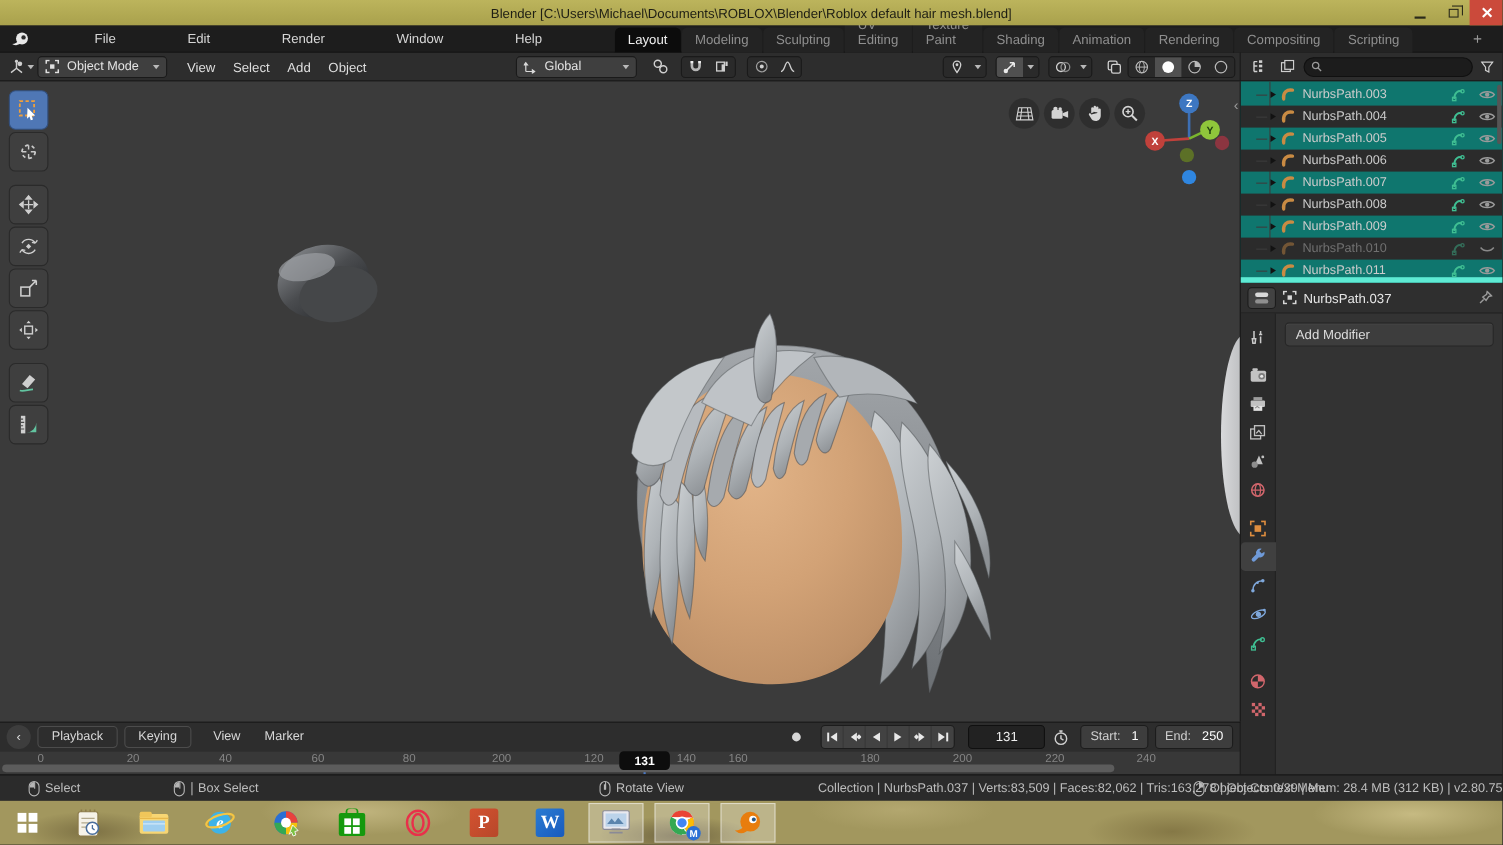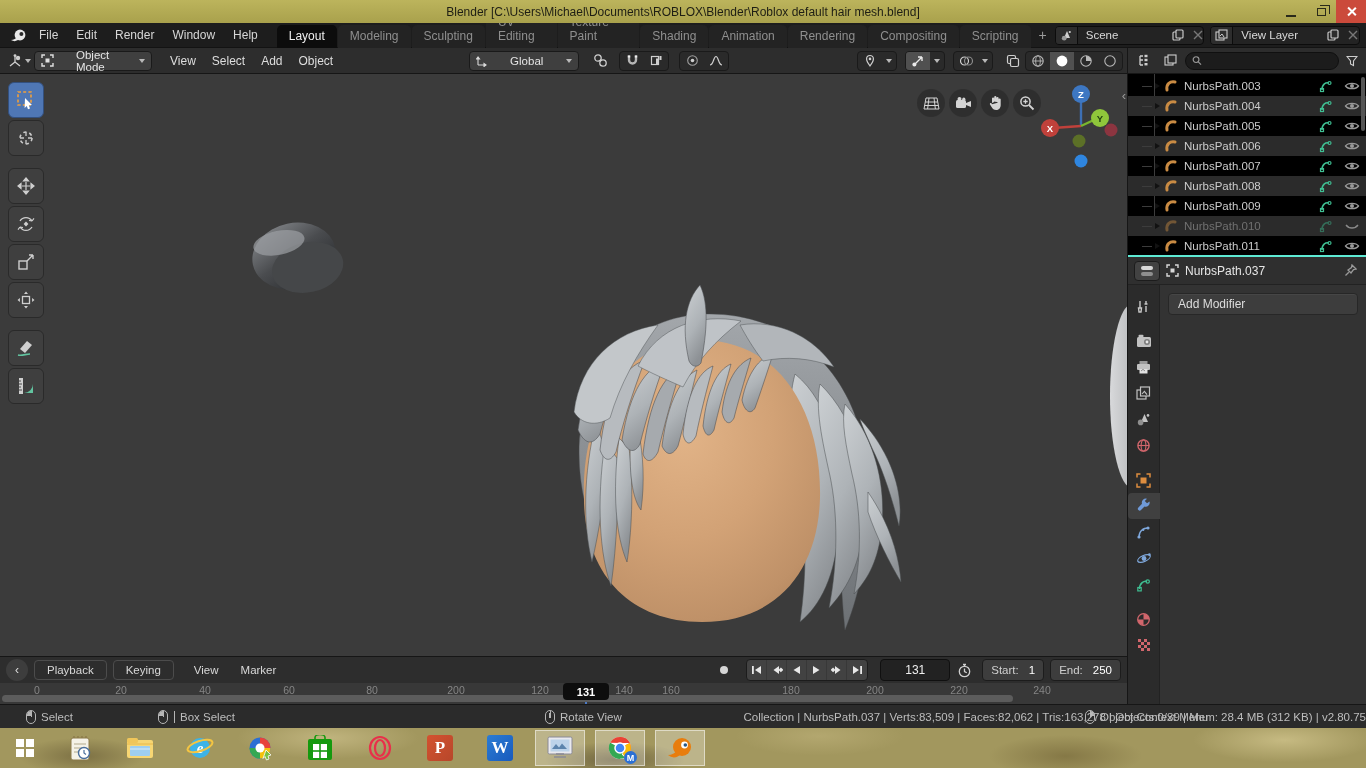--- a/index.html
+++ b/index.html
@@ -13,37 +13,37 @@
   .winbtn { width:30px; height:100%; display:flex; align-items:center; justify-content:center; }
   .glyph-min { width:10px; height:2px; background:#2a2a1a; margin-top:8px; }
   .glyph-max { width:9px; height:8px; border:1.5px solid #2a2a1a; position:relative; }
   .glyph-max:before { content:""; position:absolute; left:2px; top:-4px; width:9px; height:8px; border:1.5px solid #2a2a1a; border-bottom:none; border-left:none; }
   .winbtn.close { background:#cb4a3b; }
   .glyph-x { position:relative; width:11px; height:11px; }
   .glyph-x:before,.glyph-x:after { content:""; position:absolute; left:5px; top:0; width:1.6px; height:11px; background:#fff; }
   .glyph-x:before{ transform:rotate(45deg);} .glyph-x:after{ transform:rotate(-45deg);}
 
   
-  .topbar { height:25px; background:#1d1d1d; display:flex; align-items:center; padding-left:6px; border-bottom:1px solid #131313; }
+  .topbar { height:25px; background:#1d1d1d; display:flex; align-items:center; padding-left:6px; border-bottom:1px solid #131313;gap:47px; }
   .menu-item { color:#d6d6d6; font-size:12px; padding:0 9px; line-height:24px; }
   .ws-tabs { display:flex; margin-left:10px; height:25px; align-items:flex-end; gap:1px; }
   .ws-tab { font-size:12px; color:#8f8f8f; background:#232323; padding:4px 12px 5px; border-radius:5px 5px 0 0; }
   .ws-tab.active { background:#0c0c0c; color:#f0f0f0; }
   .ws-plus { color:#9a9a9a; font-size:14px; padding:0 8px; }
   .id-widget { display:flex; align-items:center; height:19px; background:#232323; border:1px solid #0c0c0c; border-radius:4px; margin-right:6px; overflow:hidden; }
   .id-widget .lead { width:22px; height:100%; background:#2d2d2d; border-right:1px solid #0c0c0c; }
   .id-widget .lbl { color:#d9d9d9; font-size:11.5px; padding:0 8px; min-width:90px; }
   .id-widget .mini { width:20px; color:#bdbdbd; }
   .id-widget .mini.dim { color:#6d6d6d; }
   .spacer { flex:1; }
 
   
   .strip { height:26px; display:flex; border-bottom:1px solid #161616; }
   .tool-header { width:1128px; background:#2d2d2d; display:flex; align-items:center; padding:0 4px; border-right:1px solid #161616; }
-  .hdr-btn { height:20px; background:#3f3f3f; border:1px solid #1a1a1a; border-radius:4px; display:inline-flex; align-items:center; padding:0 6px; gap:22px; color:#e4e4e4; font-size:11.5px; }
+  .hdr-btn { height:20px; background:#3f3f3f; border:1px solid #1a1a1a; border-radius:4px; display:inline-flex; align-items:center; padding:0 6px; gap:7px; color:#e4e4e4; font-size:11.5px; }
   .hdr-menu { color:#dedede; font-size:12px; padding:0 8px; line-height:24px; }
   .caret { width:0; height:0; border-left:3.5px solid transparent; border-right:3.5px solid transparent; border-top:4px solid #b9b9b9; }
   .seg-group { display:flex; background:#2a2a2a; border:1px solid #1a1a1a; border-radius:4px; height:20px; overflow:hidden; }
   .seg { width:24px; display:flex; align-items:center; justify-content:center; }
   .seg.on { background:#505050; }
   .outliner-header { width:238px; background:#2d2d2d; display:flex; align-items:center; padding:0 5px; gap:4px; }
   .search-box { flex:1; height:18px; background:#1c1c1c; border:1px solid #101010; border-radius:9px; display:flex; align-items:center; padding:0 6px; gap:4px; }
   .search-box input { background:transparent; border:none; outline:none; color:#ccc; font-size:11px; width:100%; }
 
   
@@ -59,21 +59,21 @@
   .vtools .gap { height:8px; }
 
   
   .vnav { position:absolute; top:15px; right:86px; display:flex; gap:4px; z-index:4; }
   .vnav-btn { width:28px; height:28px; border-radius:50%; background:rgba(45,45,45,.85); display:flex; align-items:center; justify-content:center; }
   .collapse-arrow { position:absolute; top:14px; right:1px; color:#9a9a9a; font-size:13px; z-index:4; }
 
   .gizmo { position:absolute; top:6px; right:0px; width:92px; height:92px; z-index:3; }
 
   
-  .outliner { height:183px; background:#000000; border-bottom:2px solid #5eead4; position:relative; overflow:hidden; padding-top:2px; }
+  .outliner { height:183px; background:#0f766e; border-bottom:5px solid #5eead4; position:relative; overflow:hidden; padding-top:2px; }
   .treeline { position:absolute; left:26px; top:0; bottom:28px; width:1px; background:#3c3c3c; }
   .o-row { height:20px; display:flex; align-items:center; padding-left:14px; gap:3px; position:relative; }
   .o-row:nth-child(odd) { background:#2b2b2b; }
   .o-row .connector { width:10px; height:1px; background:#3c3c3c; }
   .o-row .expander { width:0; height:0; border-top:3.5px solid transparent; border-bottom:3.5px solid transparent; border-left:5px solid #121212; margin-right:1px; }
   .o-label { flex:1; font-size:11.5px; color:#cccccc; padding-left:3px; }
   .o-row.dim .o-label { color:#707070; }
   .o-row.dim svg { opacity:.45; }
   .o-scroll { position:absolute; right:1px; top:3px; width:4px; height:54px; background:#555; border-radius:2px; }
 

